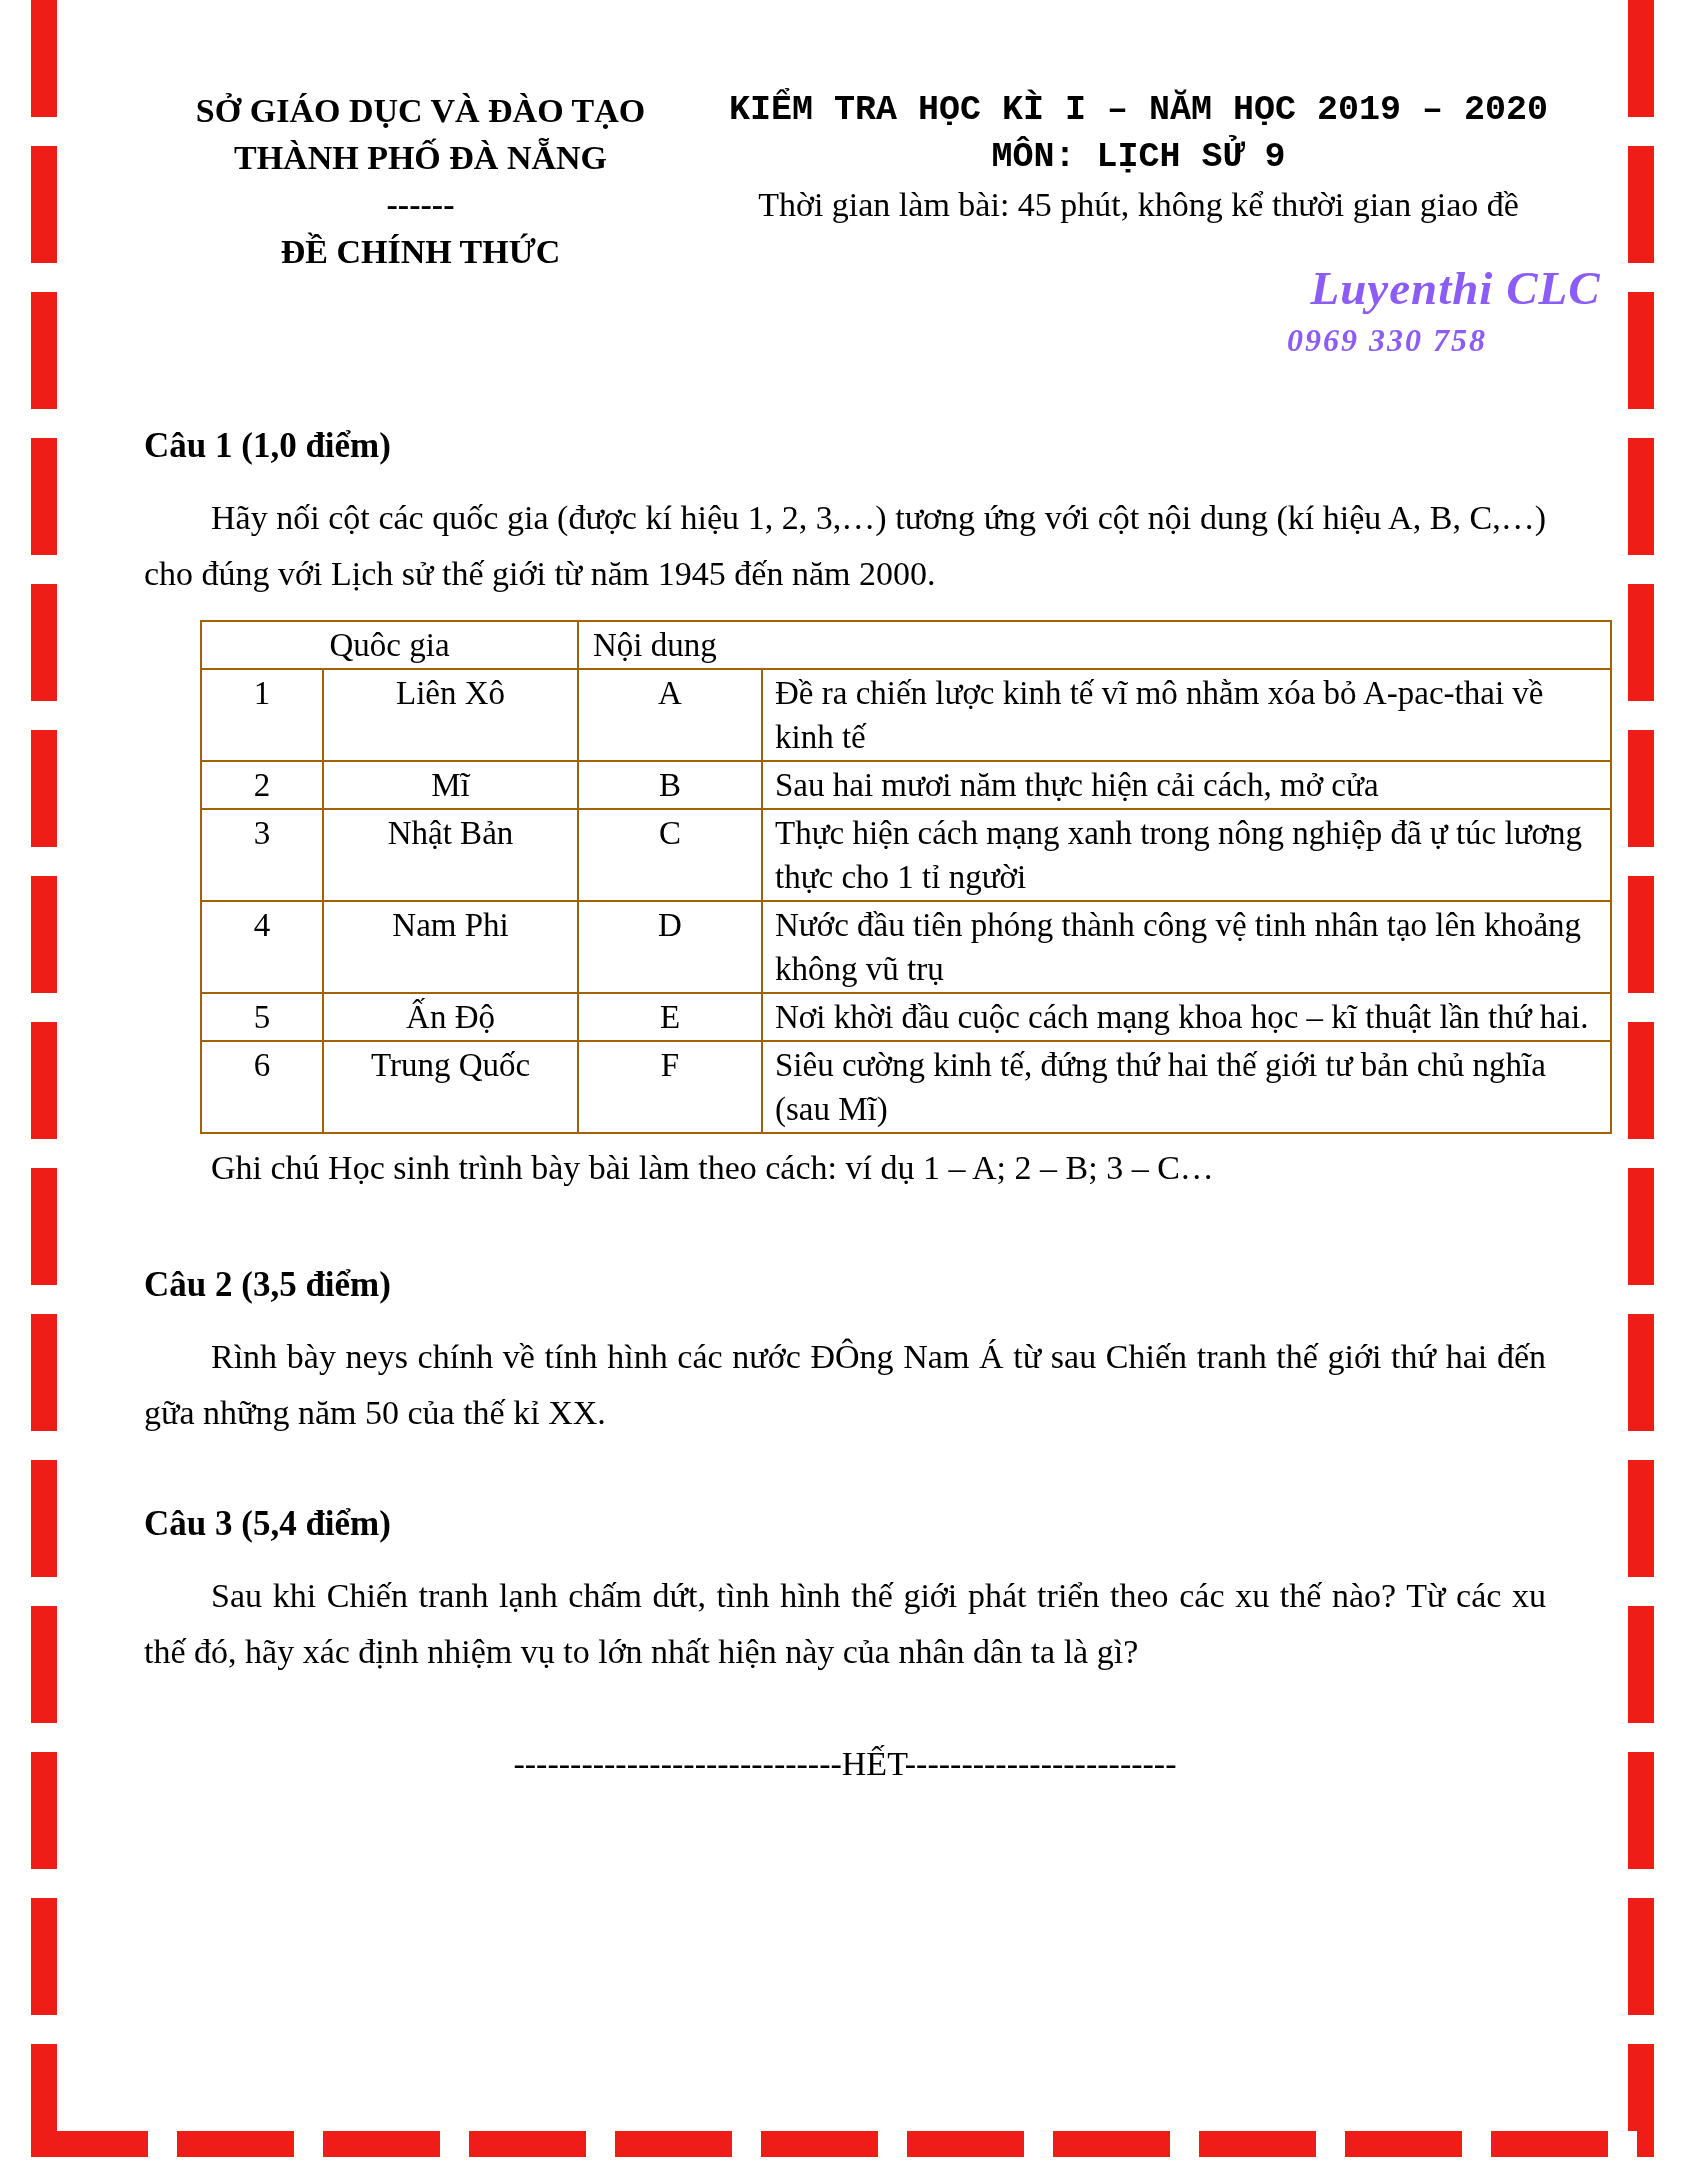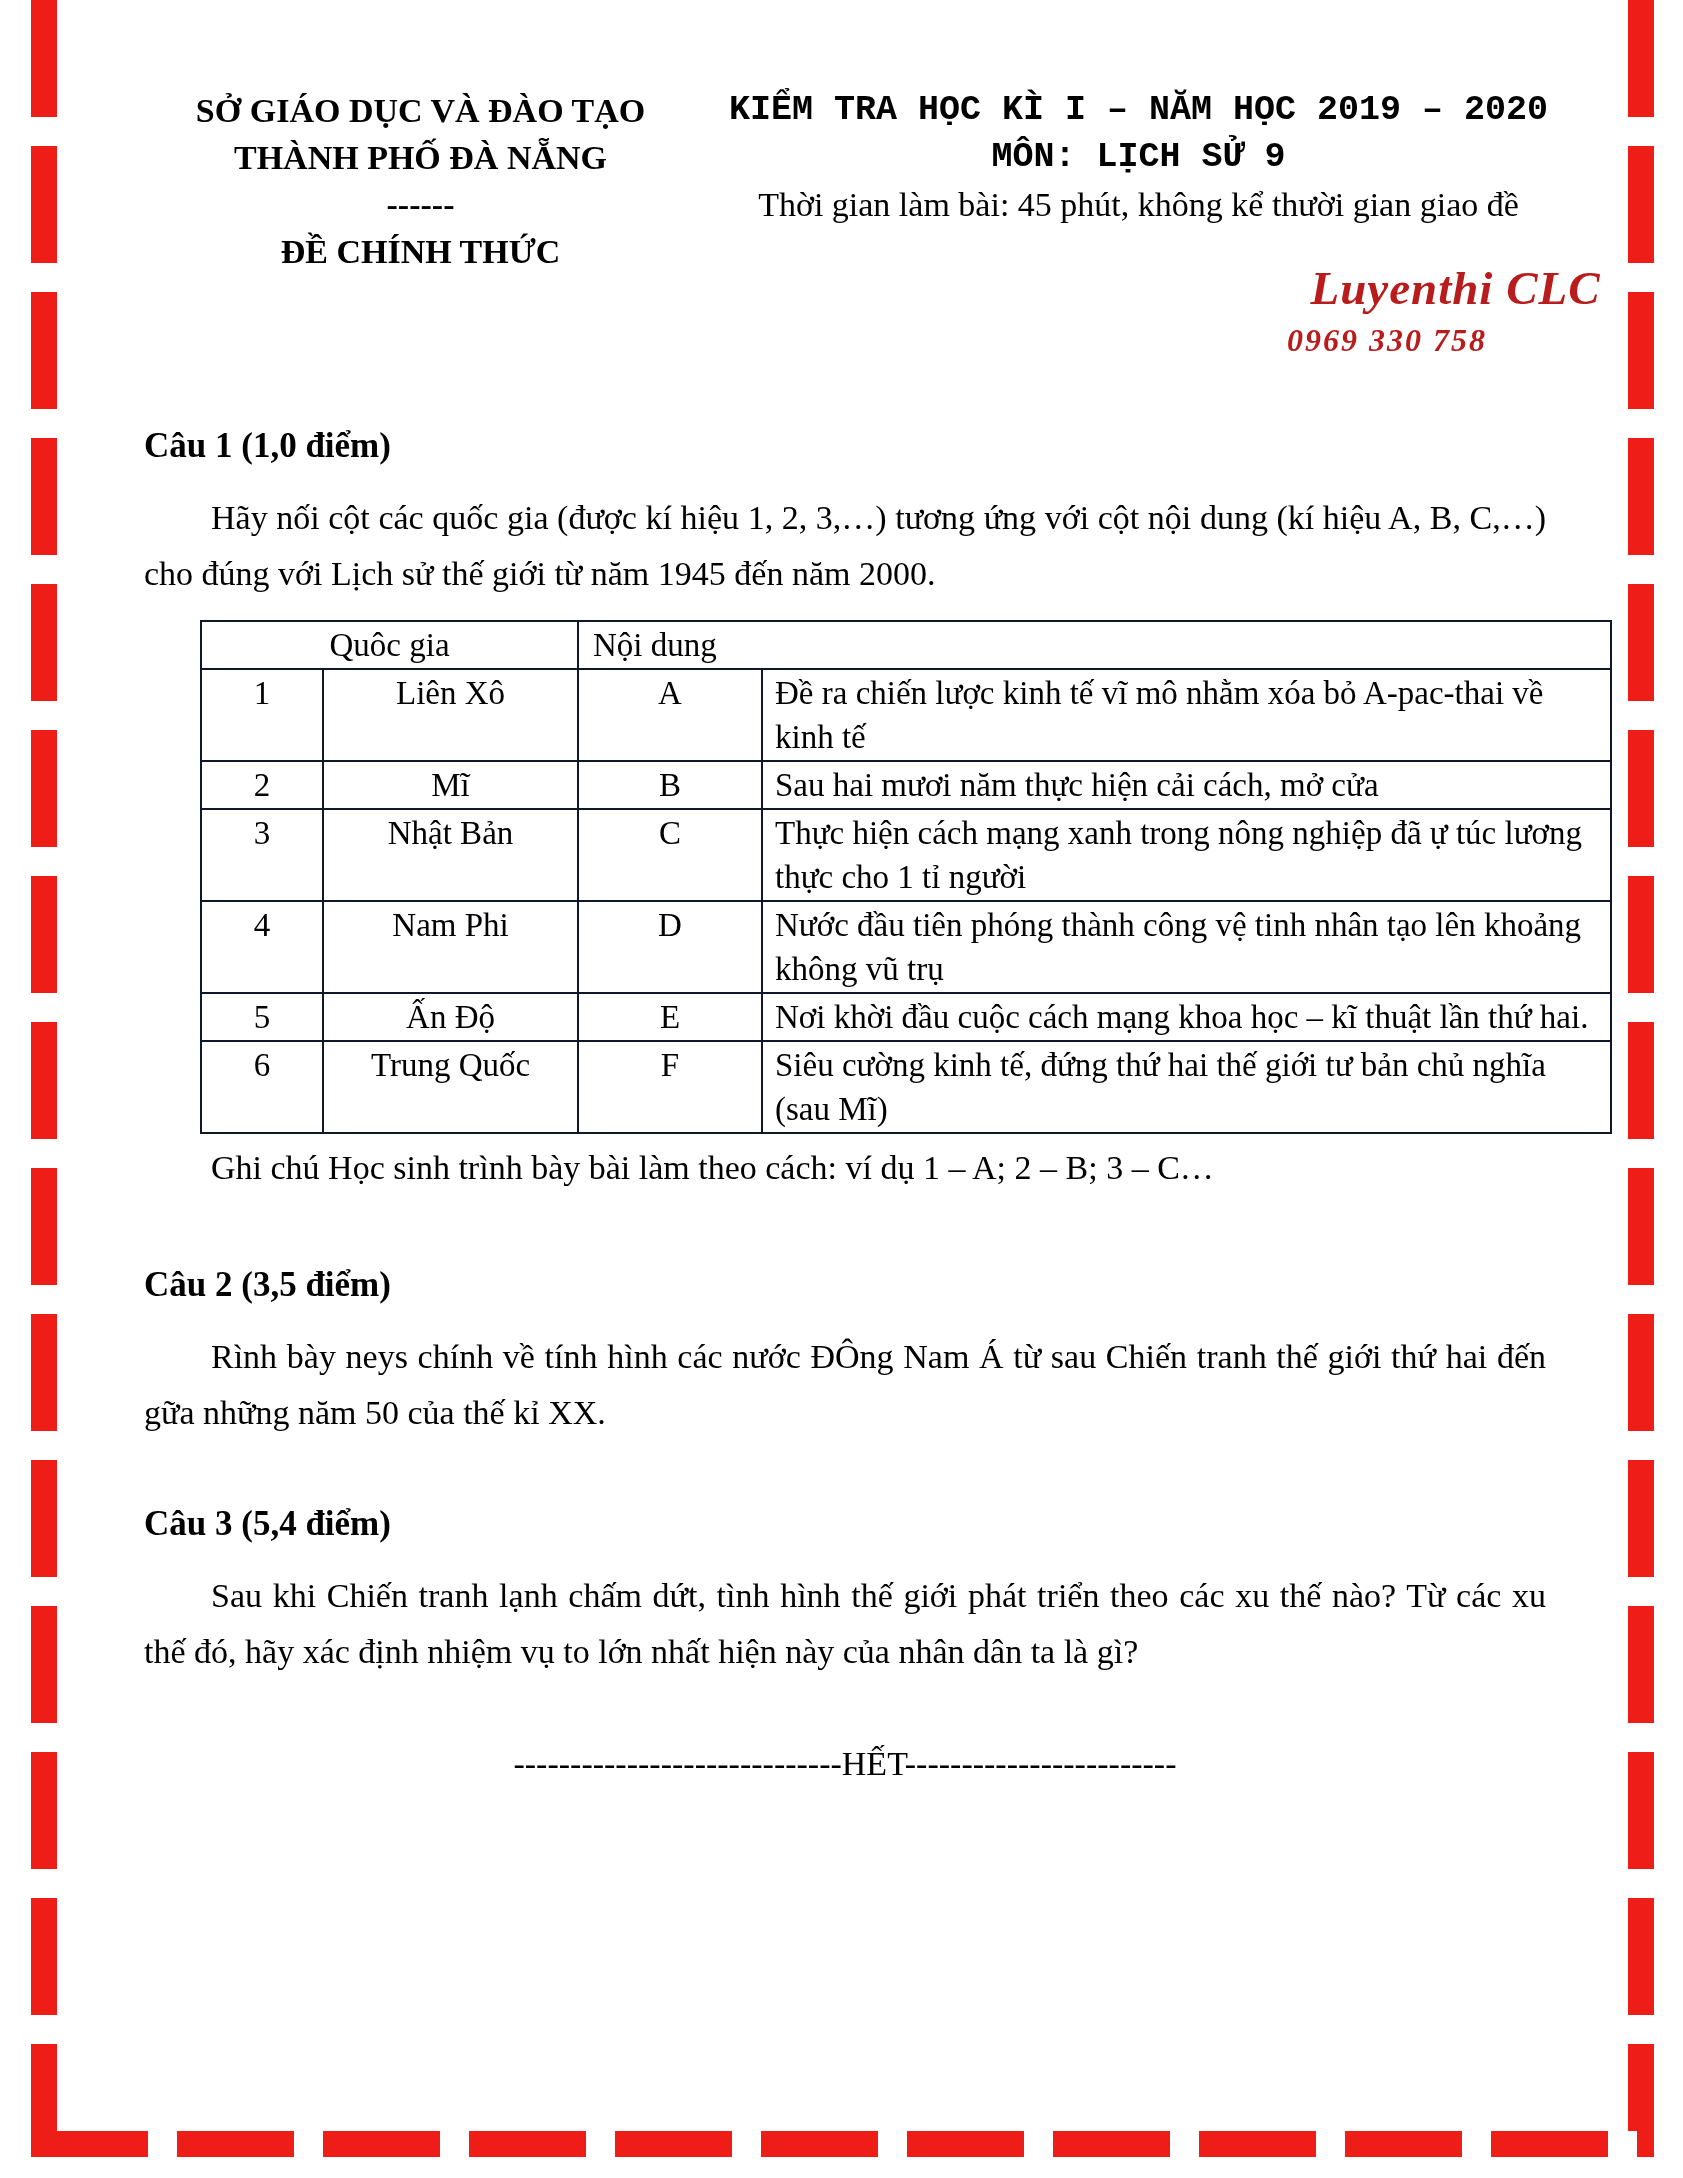--- a/index.html
+++ b/index.html
@@ -22,21 +22,21 @@
   }
   .hdr-right {
     position:absolute; left:683px; top:87px; width:911px;
     text-align:center; font-size:35px; line-height:47px;
   }
   .hdr-right .b { font-weight:bold;font-family:Liberation Mono, monospace; }
   .hdr-right .t { font-size:34px; font-weight:normal; }
 
   .logo {
     position:absolute; left:1287px; top:265px; width:337px;
-    color:#b91c1c; font-style:italic; font-weight:bold; line-height:1;
+    color:#8b5cf6; font-style:italic; font-weight:bold; line-height:1;
   }
   .logo-name  { font-size:47px; text-align:center; letter-spacing:1px; }
   .logo-phone { font-size:32px; text-align:left; padding-right:42px; margin-top:12px; letter-spacing:2px; }
 
   .body-flow {
     position:absolute; left:0; top:426px; width:1683px;
     padding:0 137px 0 144px; box-sizing:border-box; font-size:34px;
   }
   .q-title { font-weight:bold; font-size:35px; line-height:40px; margin:0; }
   .para {
@@ -44,21 +44,21 @@
   }
   .match-table {
     margin:18px 0 0 56px; border-collapse:collapse; table-layout:fixed;
     width:1411px; font-size:33px;
   }
   .match-table col.c-num     { width:122px; }
   .match-table col.c-country { width:255px; }
   .match-table col.c-letter  { width:184px; }
   .match-table col.c-content { width:849px; }
   .match-table th, .match-table td {
-    border:2px solid #0f172a; font-weight:normal; vertical-align:top;
+    border:2px solid #a16207; font-weight:normal; vertical-align:top;
     line-height:44px; padding:1px 8px;
   }
   .match-table th { height:44px; }
   th.h-country { text-align:center; }
   th.h-content { text-align:left; padding-left:14px;margin-left:48px; }
   td.c-center  { text-align:center; }
   td.c-text    { text-align:left; padding-left:12px; padding-right:14px; }
   .note { margin:14px 0 0 67px; line-height:40px; }
   .q2-title { margin-top:77px; }
   .q3-title { margin-top:63px; }

